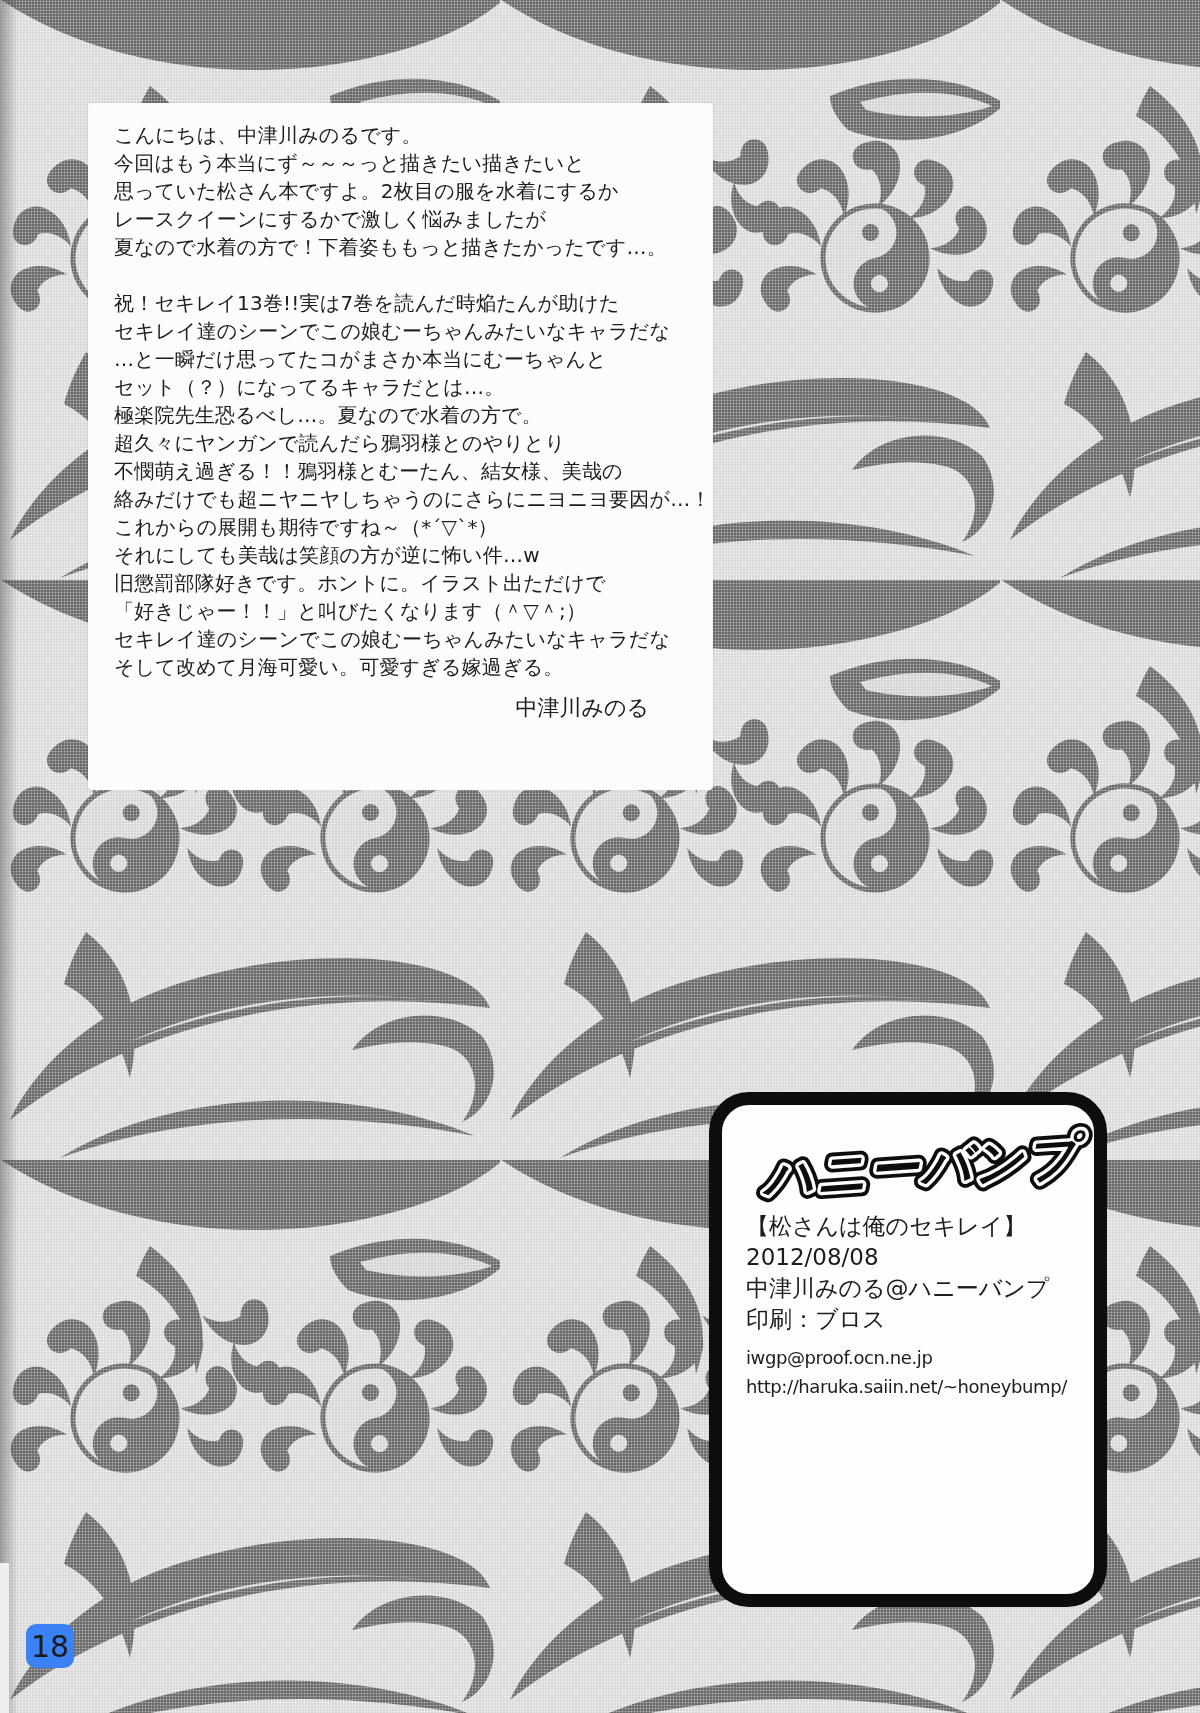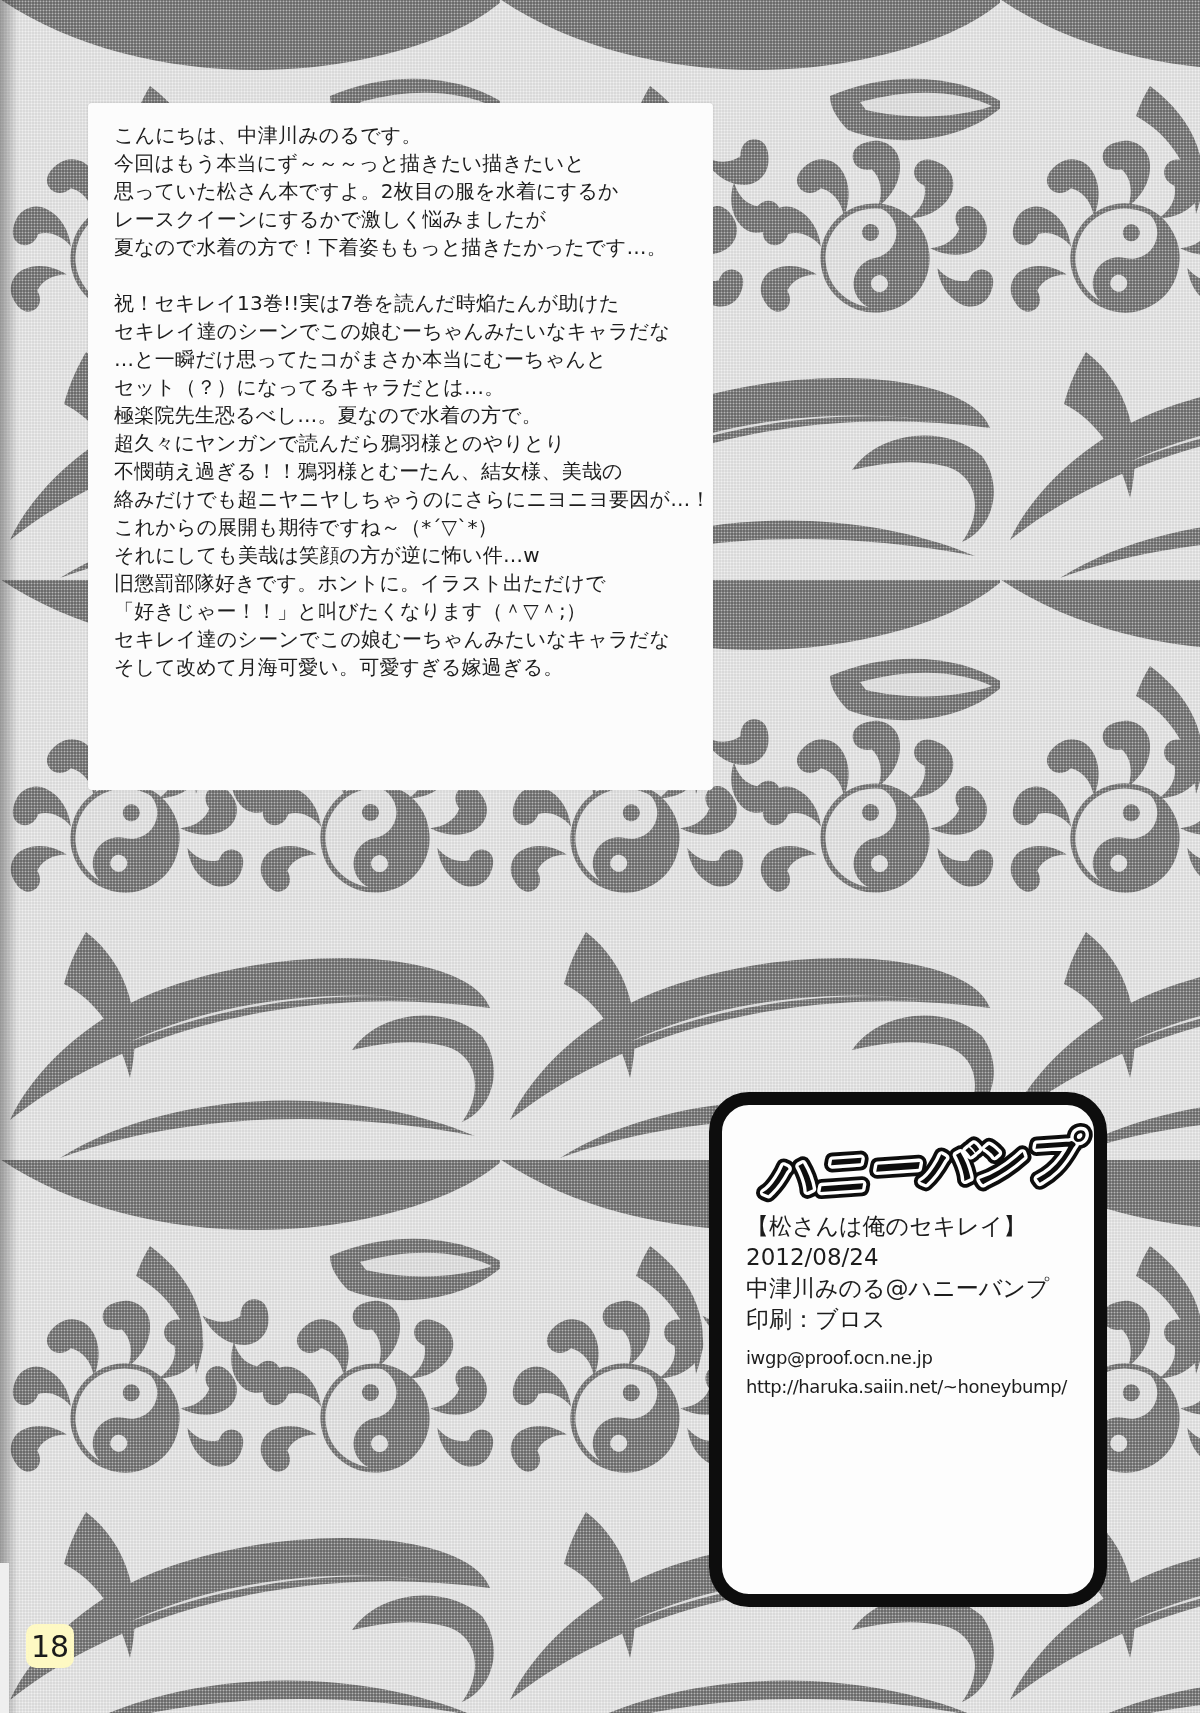--- a/index.html
+++ b/index.html
@@ -43,21 +43,21 @@
   .credits-inner{padding:8px 20px 0 24px;}
   .logo-svg{display:block;margin:6px auto 0 auto;}
   .credits-info{margin-top:0;font-size:23px;line-height:31px;}
   .credits-contact{margin-top:8px;font-size:18px;line-height:29px;letter-spacing:-0.4px;}
   .credits-warning{margin-top:22px;font-size:21px;line-height:31px;}
   .credits-box .tline{white-space:nowrap;}
 
   
   .pagenum-patch{
     position:absolute;left:26px;top:1624px;width:48px;height:44px;z-index:4;
-    background:#fef9c3;border-radius:10px;
+    background:#3b82f6;border-radius:10px;
     display:flex;align-items:center;justify-content:center;
     font-size:30px;color:#1b1b1b;
   }
   .tline{min-height:1em;}
 </style>
 </head>
 <body>
 
 <svg class="bg-svg" width="1200" height="1713" viewBox="0 0 1200 1713">
   <defs>
@@ -131,34 +131,35 @@
       <div class="tline">超久々にヤンガンで読んだら鴉羽様とのやりとり</div>
       <div class="tline">不憫萌え過ぎる！！鴉羽様とむーたん、結女様、美哉の</div>
       <div class="tline">絡みだけでも超ニヤニヤしちゃうのにさらにニヨニヨ要因が…！</div>
       <div class="tline">これからの展開も期待ですね～（*´▽`*）</div>
       <div class="tline">それにしても美哉は笑顔の方が逆に怖い件…w</div>
       <div class="tline">旧懲罰部隊好きです。ホントに。イラスト出ただけで</div>
       <div class="tline">「好きじゃー！！」と叫びたくなります（＾▽＾;）</div>
       <div class="tline">セキレイ達のシーンでこの娘むーちゃんみたいなキャラだな</div>
       <div class="tline">そして改めて月海可愛い。可愛すぎる嫁過ぎる。</div>
     </div>
+  <div class="signature">中津川みのる</div>
 </div>
 
 <div class="credits-box">
   <div class="credits-inner">
     <svg class="logo-svg" width="350" height="92" viewBox="0 0 360 96">
       <g transform="rotate(-4 180 52)" font-family="DejaVu Sans, sans-serif" font-size="52" font-style="italic" font-weight="bold" letter-spacing="2" text-anchor="middle">
         <text x="180" y="68" fill="none" stroke="#0d0d0d" stroke-width="15" stroke-linejoin="round" stroke-linecap="round">ハニーバンプ</text>
         <text x="180" y="68" fill="none" stroke="#ffffff" stroke-width="7" stroke-linejoin="round" stroke-linecap="round">ハニーバンプ</text>
         <text x="180" y="68" fill="#0d0d0d">ハニーバンプ</text>
       </g>
     </svg>
     <div class="credits-info">
         <div class="tline">【松さんは俺のセキレイ】</div>
-        <div class="tline">2012/08/24</div>
+        <div class="tline">2012/08/08</div>
         <div class="tline">中津川みのる@ハニーバンプ</div>
         <div class="tline">印刷：ブロス</div>
       </div>
     <div class="credits-contact">
         <div class="tline">iwgp@proof.ocn.ne.jp</div>
         <div class="tline">http://haruka.saiin.net/~honeybump/</div>
       </div>
   </div>
 </div>
 

